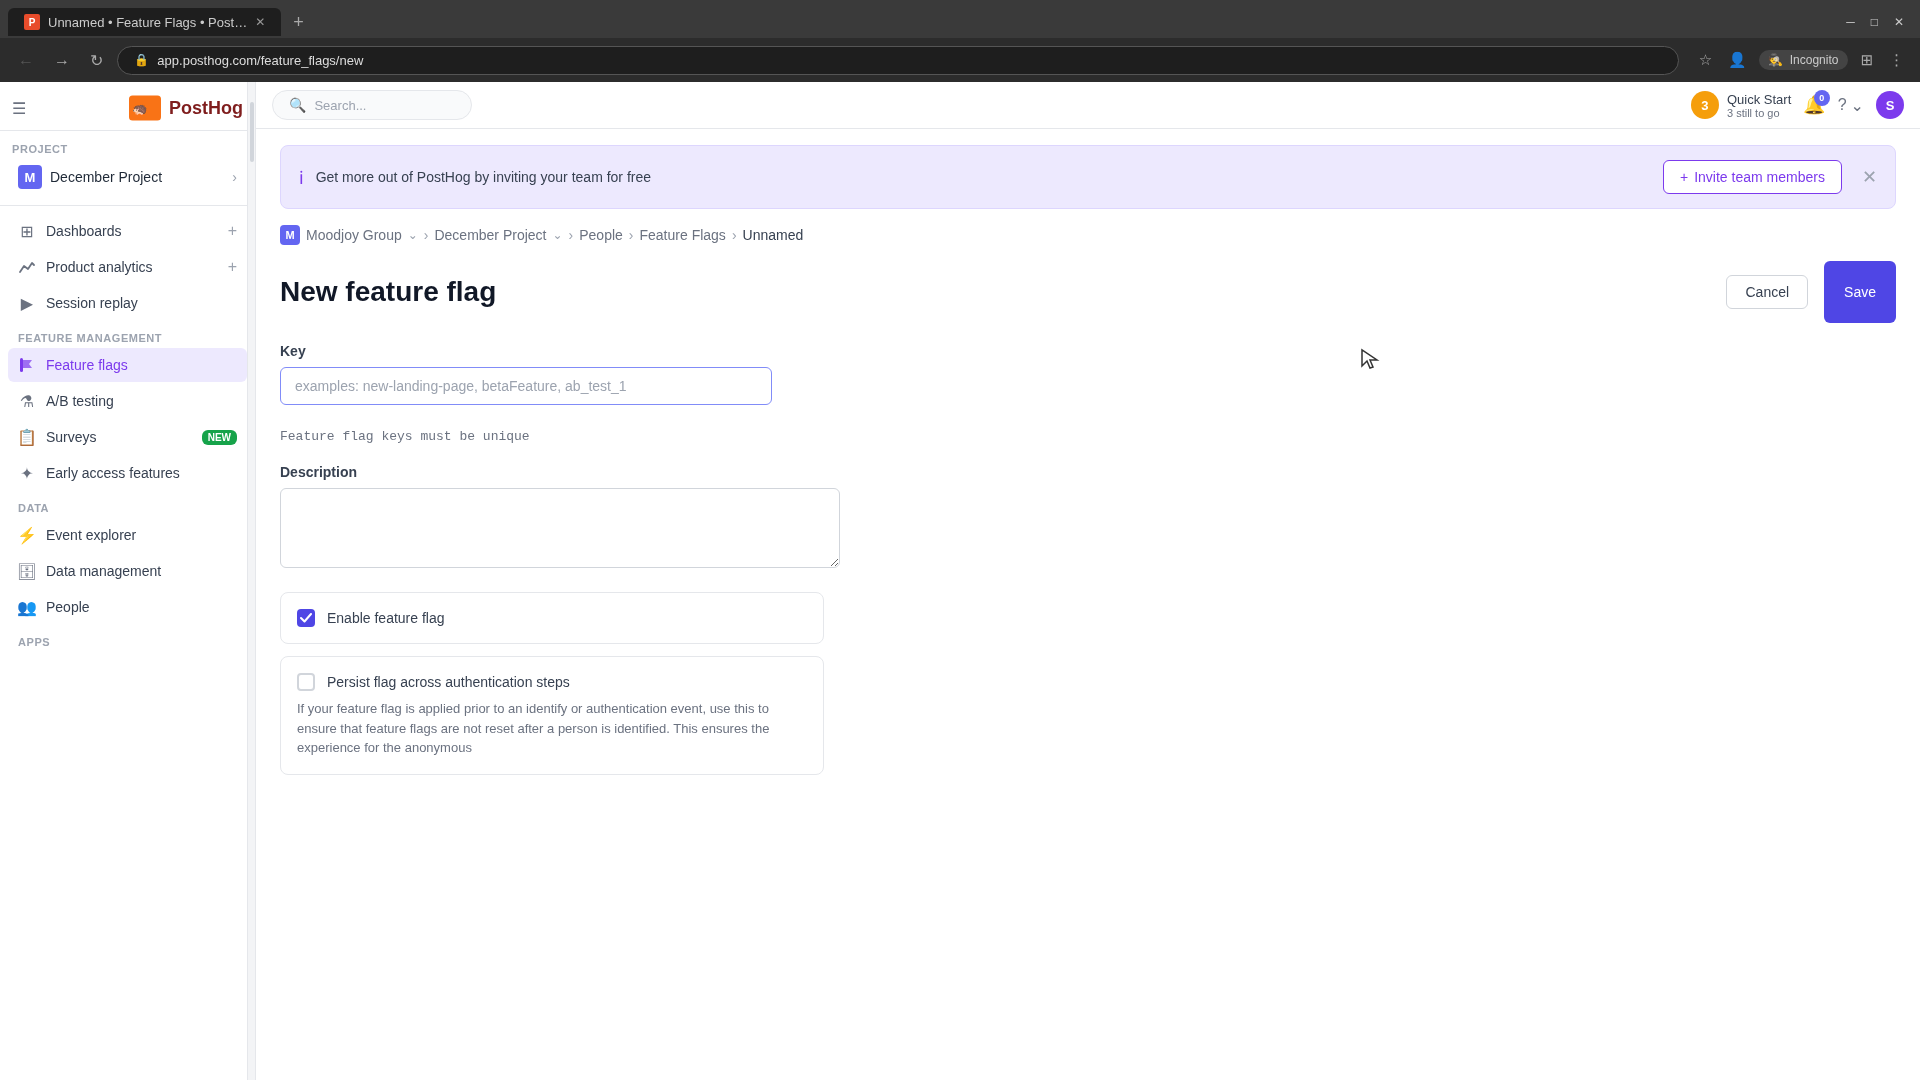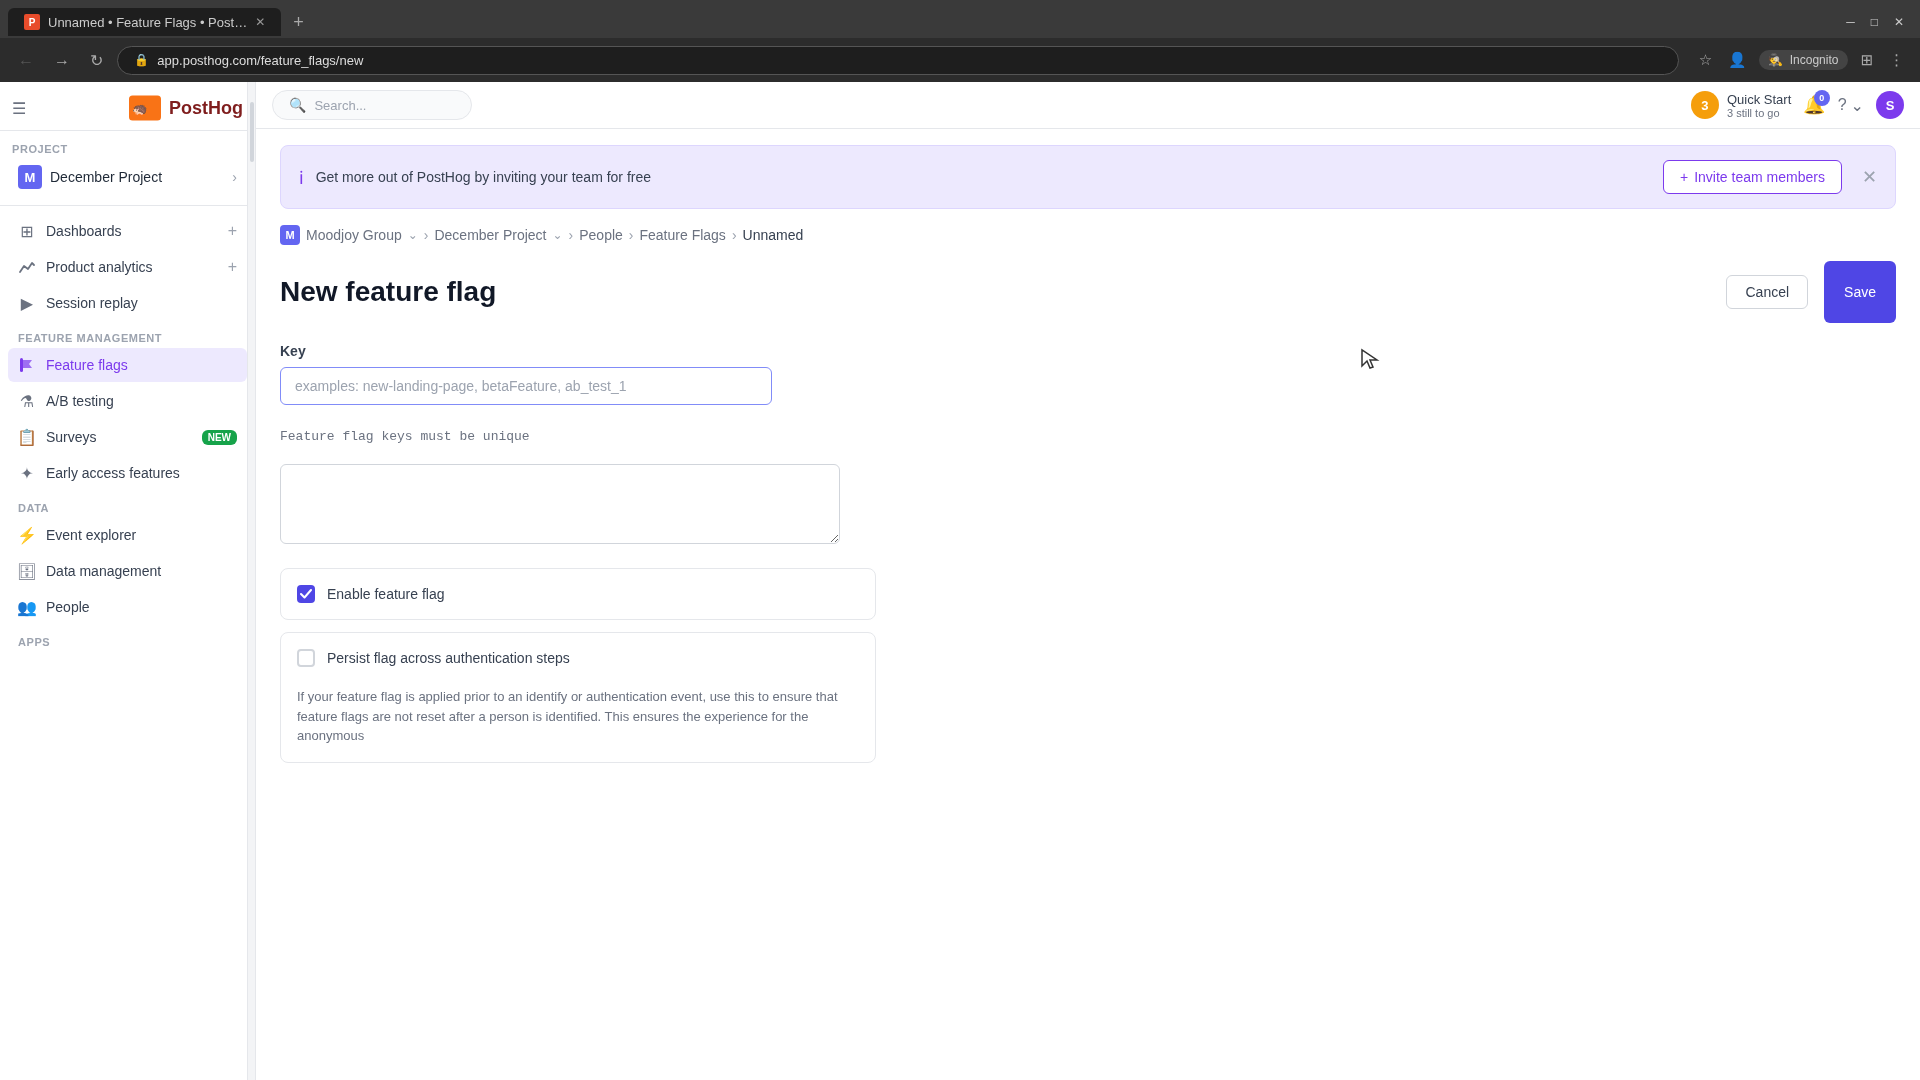--- a/index.html
+++ b/index.html
@@ -88,26 +88,26 @@
 
     .form-field { margin-bottom: 20px; }
     .field-label { font-size: 14px; font-weight: 600; color: #374151; margin-bottom: 8px; }
     .field-hint { font-size: 13px; color: #6b7280; margin-top: 24px; font-family: Liberation Mono, monospace; }
 
     .key-input { width: 492px; padding: 10px 14px; border: 1.5px solid #818cf8; border-radius: 6px; font-size: 14px; color: #374151; outline: none; background: white; }
     .key-input::placeholder { color: #9ca3af; }
 
     .desc-textarea { width: 560px; height: 80px; padding: 10px 14px; border: 1px solid #d1d5db; border-radius: 6px; font-size: 14px; color: #374151; outline: none; resize: vertical; background: white; }
 
-    .checkbox-card { width: 596px; border: 1px solid #e5e7eb; border-radius: 8px; padding: 16px; margin-bottom: 12px; }
+    .checkbox-card { width: 544px; border: 1px solid #e5e7eb; border-radius: 8px; padding: 16px; margin-bottom: 12px; }
     .checkbox-row { display: flex; align-items: center; gap: 12px; }
     .checkbox-checked { width: 18px; height: 18px; background: #4f46e5; border-radius: 4px; display: flex; align-items: center; justify-content: center; flex-shrink: 0; cursor: pointer; }
     .checkbox-unchecked { width: 18px; height: 18px; border: 2px solid #d1d5db; border-radius: 4px; flex-shrink: 0; cursor: pointer; background: white; }
     .checkbox-label { font-size: 14px; font-weight: 500; color: #374151; }
-    .checkbox-desc { font-size: 13px; color: #6b7280; margin-top: 20px; line-height: 1.5; }
+    .checkbox-desc { font-size: 13px; color: #6b7280; margin-top: 8px; line-height: 1.5; }
 
     
     .header-bar { display: flex; align-items: center; justify-content: space-between; padding: 8px 16px; border-bottom: 1px solid #e5e7eb; background: #fff; }
     .header-left { display: flex; align-items: center; gap: 8px; }
     .search-box { display: flex; align-items: center; gap: 8px; background: #f9fafb; border: 1px solid #e5e7eb; border-radius: 20px; padding: 6px 16px; width: 200px; }
     .search-icon { color: #9ca3af; font-size: 14px; }
     .search-input { border: none; background: transparent; outline: none; font-size: 13px; color: #4c1d95; width: 100%; }
     .search-input::placeholder { color: #9ca3af; }
 
     .header-right { display: flex; align-items: center; gap: 12px; }
@@ -333,20 +333,21 @@
 
       <div class="form-area">
 
         <div class="form-field">
           <div class="field-label">Key</div>
           <input class="key-input" type="text" placeholder="examples: new-landing-page, betaFeature, ab_test_1" style="">
           <div class="field-hint">Feature flag keys must be unique</div>
         </div>
 
         <div class="form-field">
+          <div class="field-label">Description</div>
           <textarea class="desc-textarea" style=""></textarea>
         </div>
 
         <div class="checkbox-card">
           <div class="checkbox-row">
             <div class="checkbox-checked">
               <svg width="12" height="10" viewBox="0 0 12 10" fill="none">
                 <polyline points="1,5 4.5,8.5 11,1" stroke="white" stroke-width="2" stroke-linecap="round" stroke-linejoin="round"></polyline>
               </svg>
             </div>

